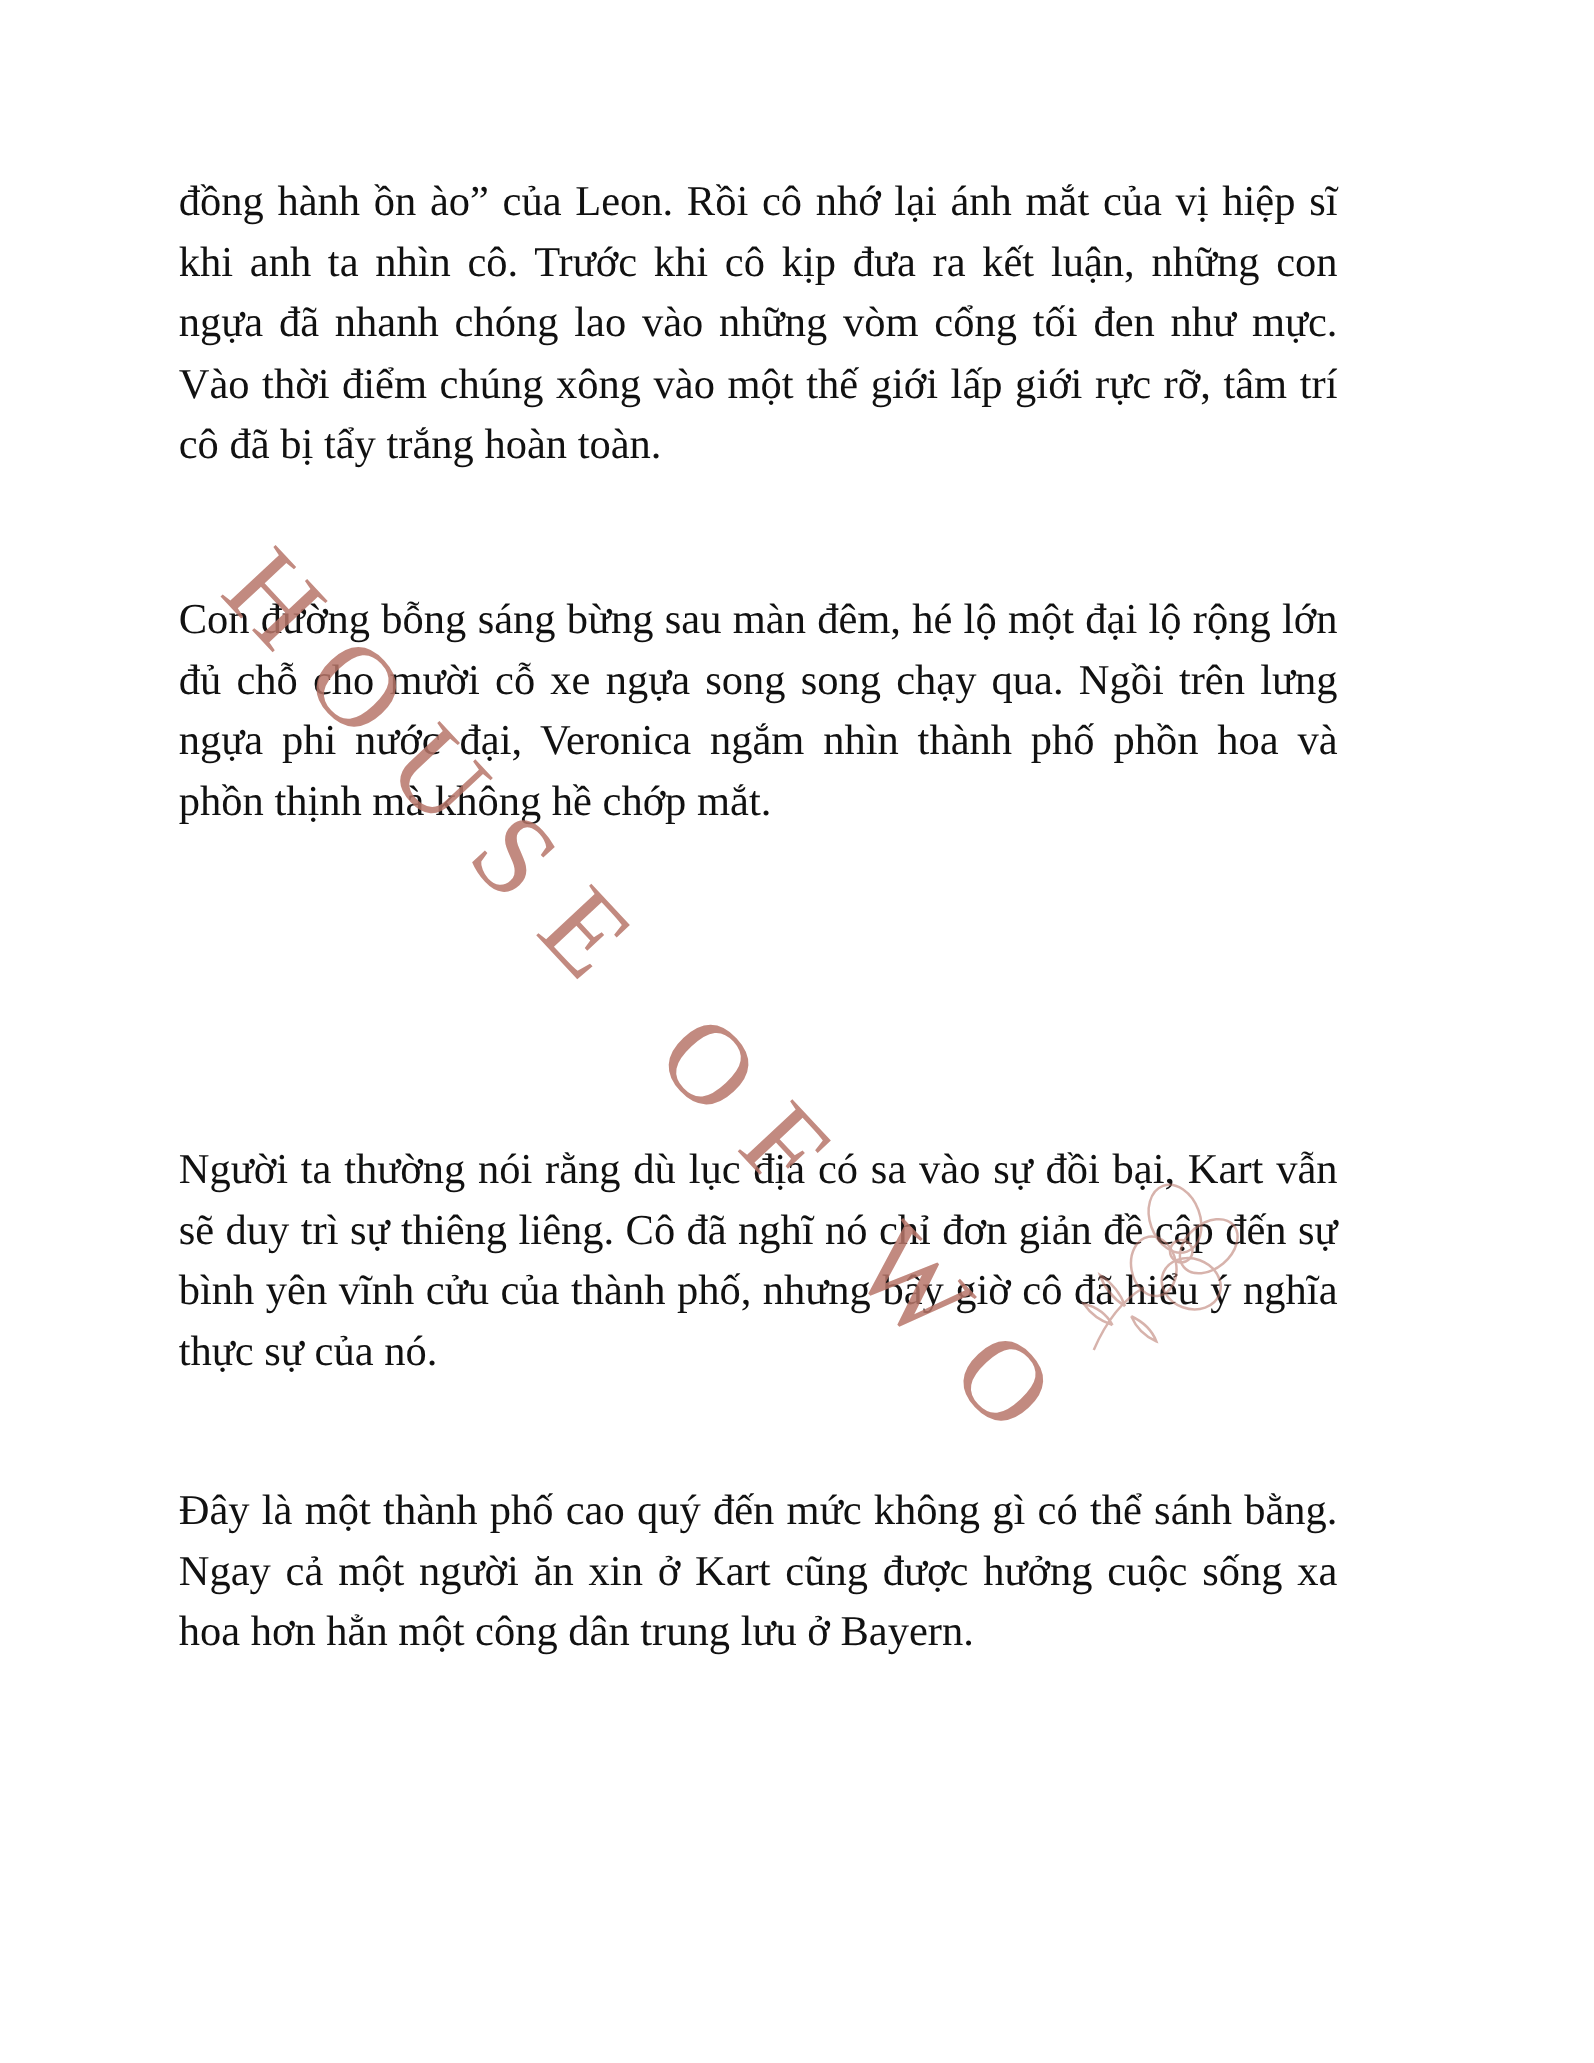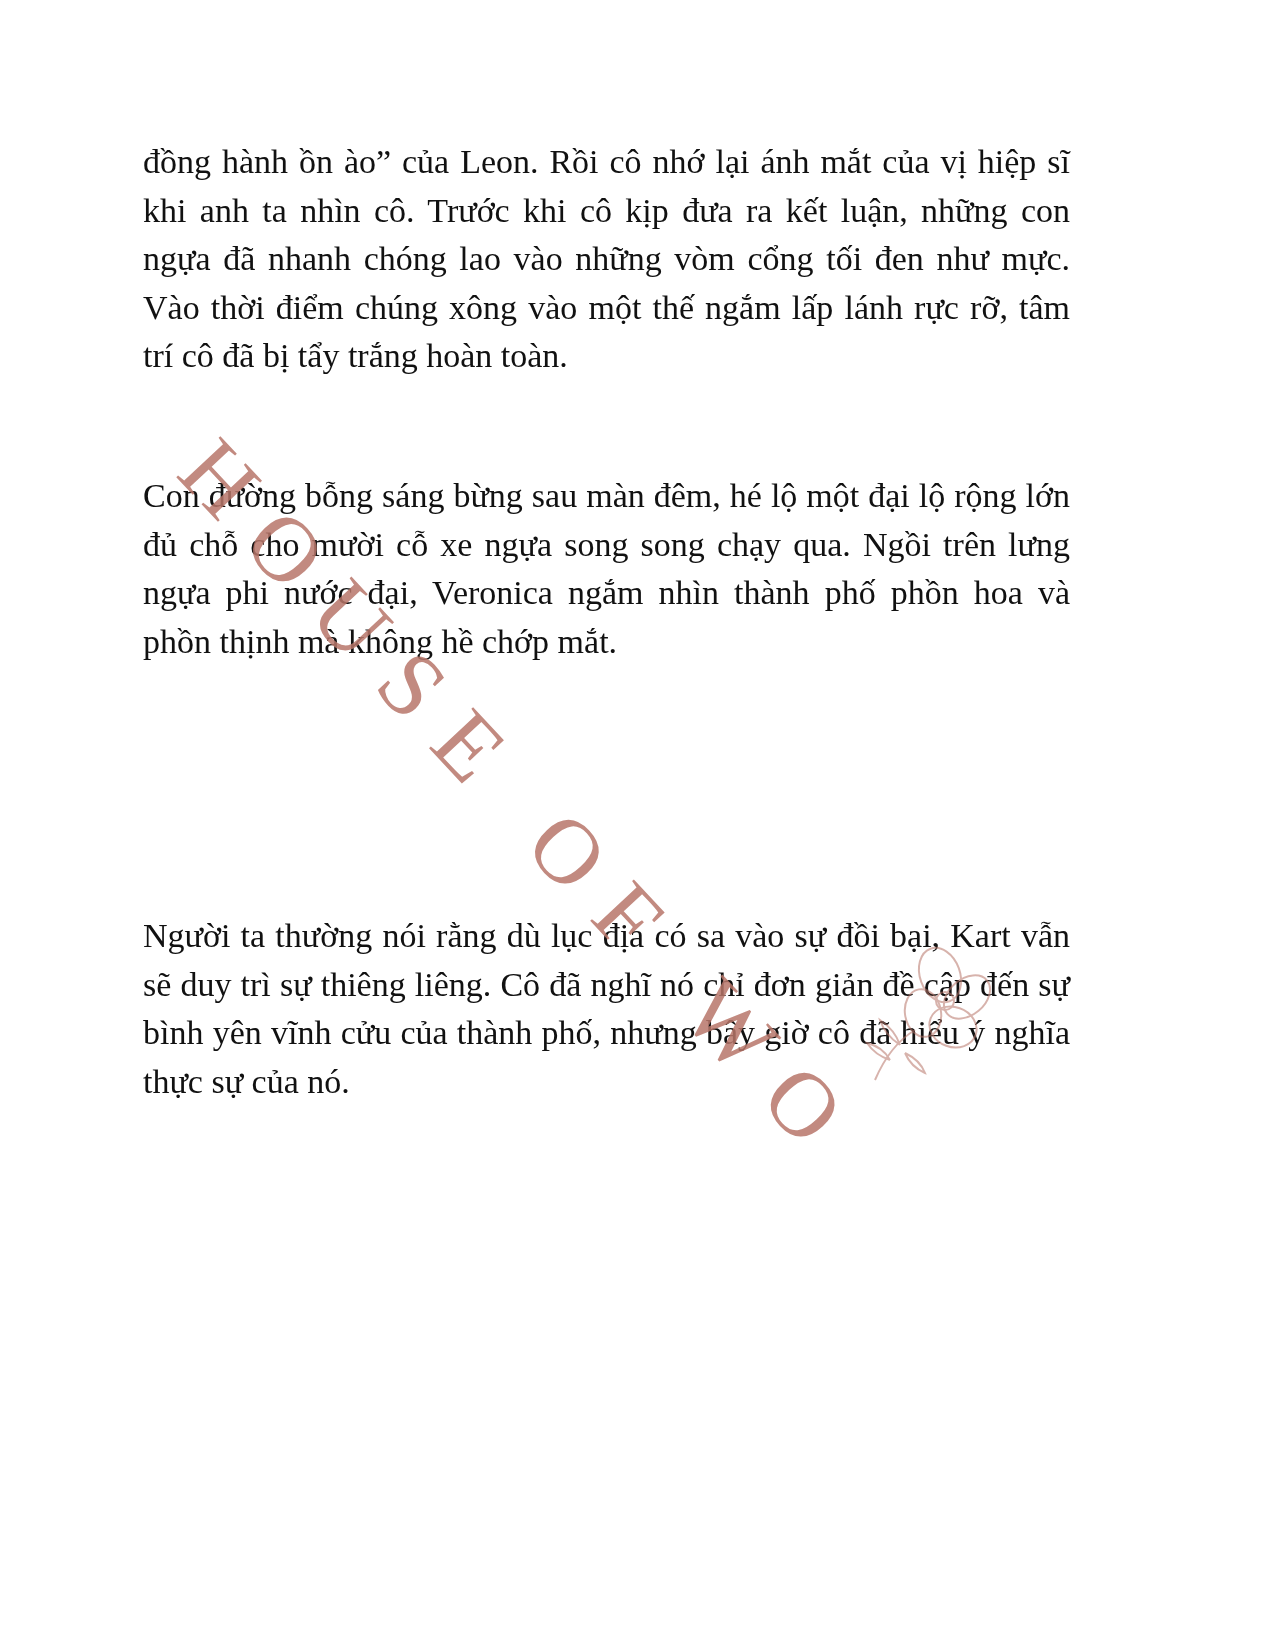--- a/index.html
+++ b/index.html
@@ -34,23 +34,24 @@
     font-size: 92px; letter-spacing: 30px; color: #b8766a; opacity: 0.85;
     white-space: pre;
   }
   .wm-flower { position: absolute; left: 845px; top: 935px; width: 150px; height: 150px; opacity: 0.55; }
 </style>
 </head>
 <body>
 
 <div class="page">
   <div class="content">
-    <p class="para p1">đồng hành ồn ào” của Leon. Rồi cô nhớ lại ánh mắt của vị hiệp sĩ khi anh ta nhìn cô. Trước khi cô kịp đưa ra kết luận, những con ngựa đã nhanh chóng lao vào những vòm cổng tối đen như mực. Vào thời điểm chúng xông vào một thế ngắm lấp lánh rực rỡ, tâm trí cô đã bị tẩy trắng hoàn toàn.</p>
+    <p class="para p1">đồng hành ồn ào” của Leon. Rồi cô nhớ lại ánh mắt của vị hiệp sĩ khi anh ta nhìn cô. Trước khi cô kịp đưa ra kết luận, những con ngựa đã nhanh chóng lao vào những vòm cổng tối đen như mực. Vào thời điểm chúng xông vào một thế giới lấp giới rực rỡ, tâm trí cô đã bị tẩy trắng hoàn toàn.</p>
     <p class="para p2">Con đường bỗng sáng bừng sau màn đêm, hé lộ một đại lộ rộng lớn đủ chỗ cho mười cỗ xe ngựa song song chạy qua. Ngồi trên lưng ngựa phi nước đại, Veronica ngắm nhìn thành phố phồn hoa và phồn thịnh mà không hề chớp mắt.</p>
     <p class="para p4">Người ta thường nói rằng dù lục địa có sa vào sự đồi bại, Kart vẫn sẽ duy trì sự thiêng liêng. Cô đã nghĩ nó chỉ đơn giản đề cập đến sự bình yên vĩnh cửu của thành phố, nhưng bây giờ cô đã hiểu ý nghĩa thực sự của nó.</p>
+    <p class="para p5">Đây là một thành phố cao quý đến mức không gì có thể sánh bằng. Ngay cả một người ăn xin ở Kart cũng được hưởng cuộc sống xa hoa hơn hẳn một công dân trung lưu ở Bayern.</p>
   </div>
 
   <div class="watermark">
     <div class="wm-text">HOUSE OF WO</div>
     <svg class="wm-flower" viewBox="0 0 150 150">
       <g fill="none" stroke="#b8766a" stroke-width="2">
         <ellipse cx="95" cy="40" rx="20" ry="28" transform="rotate(-20 95 40)"></ellipse>
         <ellipse cx="122" cy="62" rx="18" ry="26" transform="rotate(50 122 62)"></ellipse>
         <ellipse cx="108" cy="92" rx="20" ry="24" transform="rotate(110 108 92)"></ellipse>
         <ellipse cx="78" cy="78" rx="18" ry="24" transform="rotate(170 78 78)"></ellipse>

